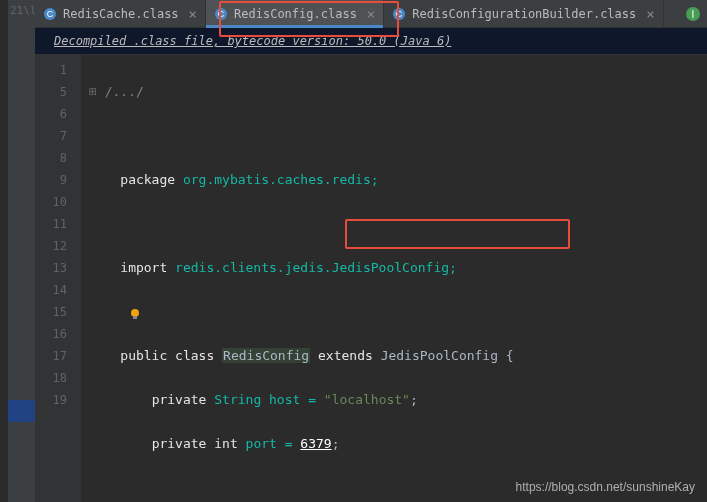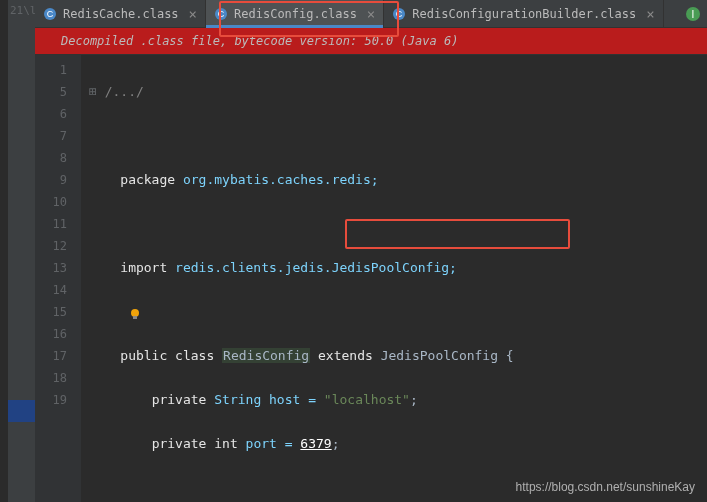--- a/index.html
+++ b/index.html
@@ -62,26 +62,27 @@
 .tab-icon {
   width:14px; height:14px;
   display:flex; align-items:center; justify-content:center;
 }
 .tab-close {
   color:#8a8a8a;
   font-size:14px;
   margin-left:4px;
 }
 .notice {
-  background: #b91c1c;
+  background: #0f172a;
   color: #bbbbbb;
-  padding: 6px 26px;
+  padding: 6px 19px;
   font-size: 12px;
   font-style: italic;
   border-bottom: 1px solid #323232;
+  text-decoration: underline;
 }
 .editor {
   flex:1;
   display:flex;
   overflow:hidden;
   background:#2b2b2b;
 }
 .lineno-col {
   width:46px;
   background:#313335;
@@ -96,21 +97,21 @@
   padding:4px 0 4px 8px;
   font-size:13px;
   line-height:22px;
   white-space:pre;
   position:relative;
 }
 .kw { color:#e5e5e5; }
 .str { color:#6a8759; }
 .num { color:#ffffff;text-decoration:underline; }
 .cmt { color:#808080; }
-.ident { color:#7dd3fc;margin-top:12px; }
+.ident { color:#14b8a6;margin-top:12px; }
 .classname { color:#a9b7c6; }
 .classname-bg { background:#344134; padding:0 1px;text-align:right; }
 .bulb {
   display:inline-block;
   width:14px; height:14px;
   vertical-align:middle;
 }
 .fold-marker { color:#606366; }
 .red-box {
   position:absolute;

